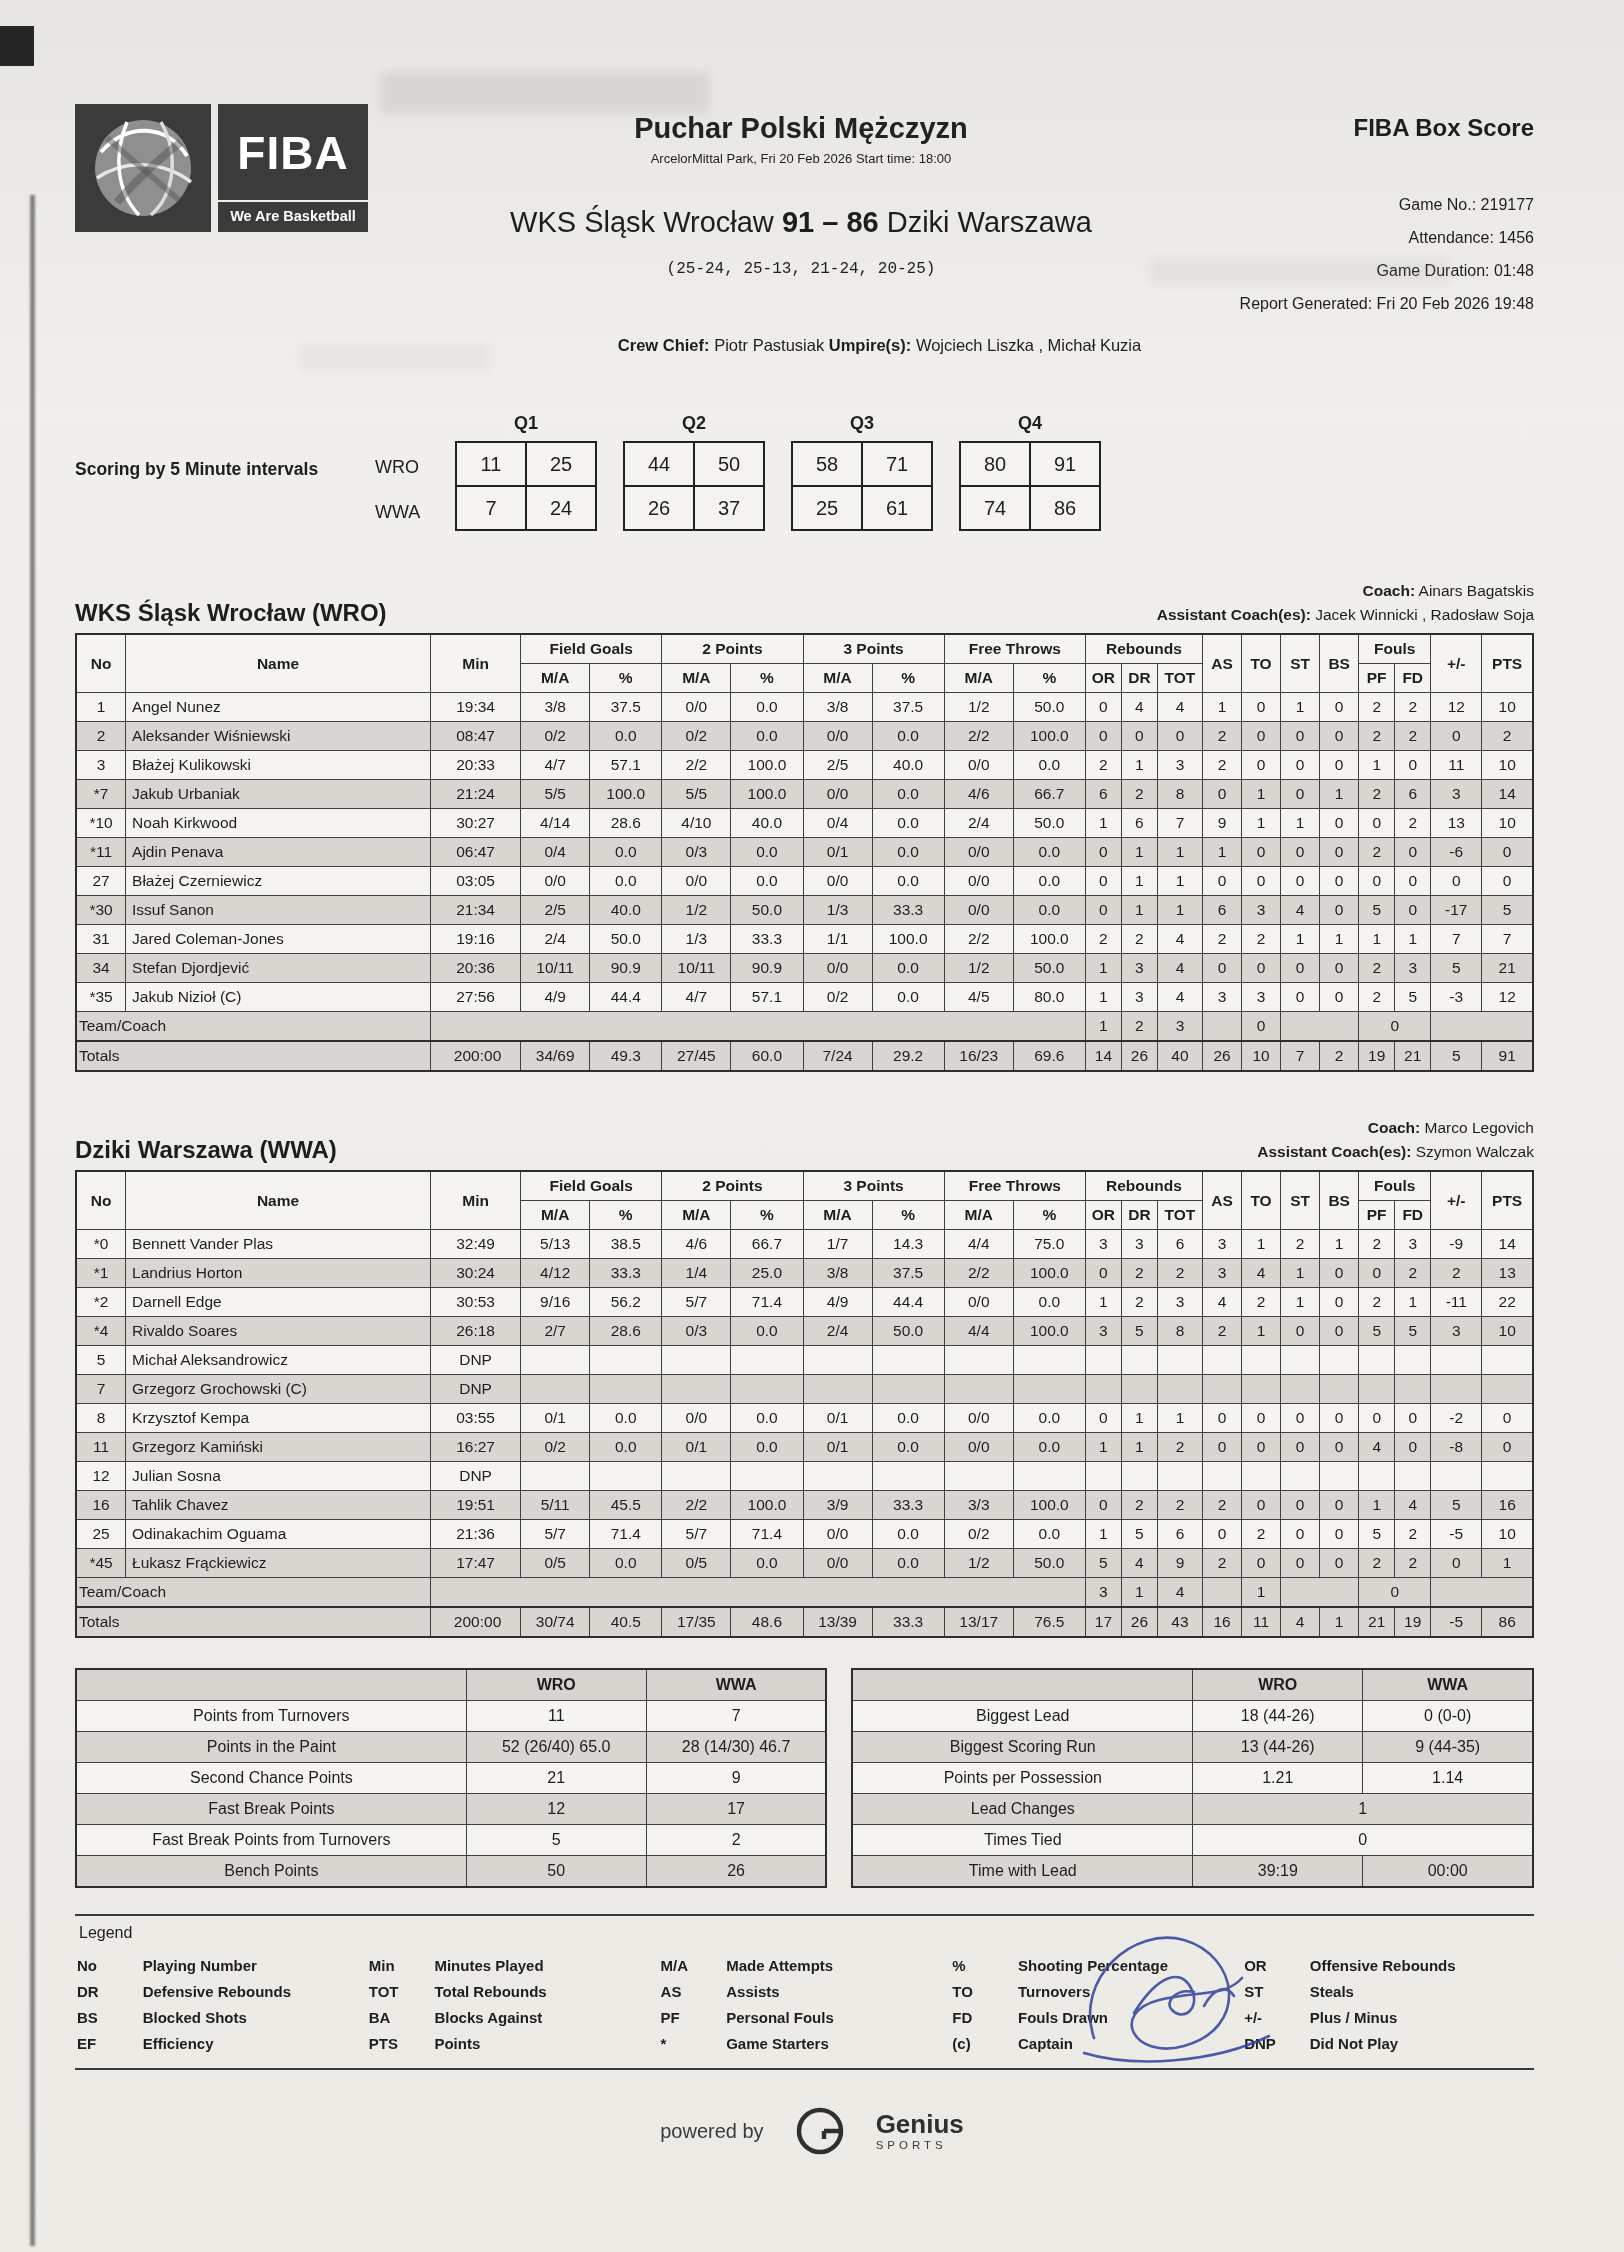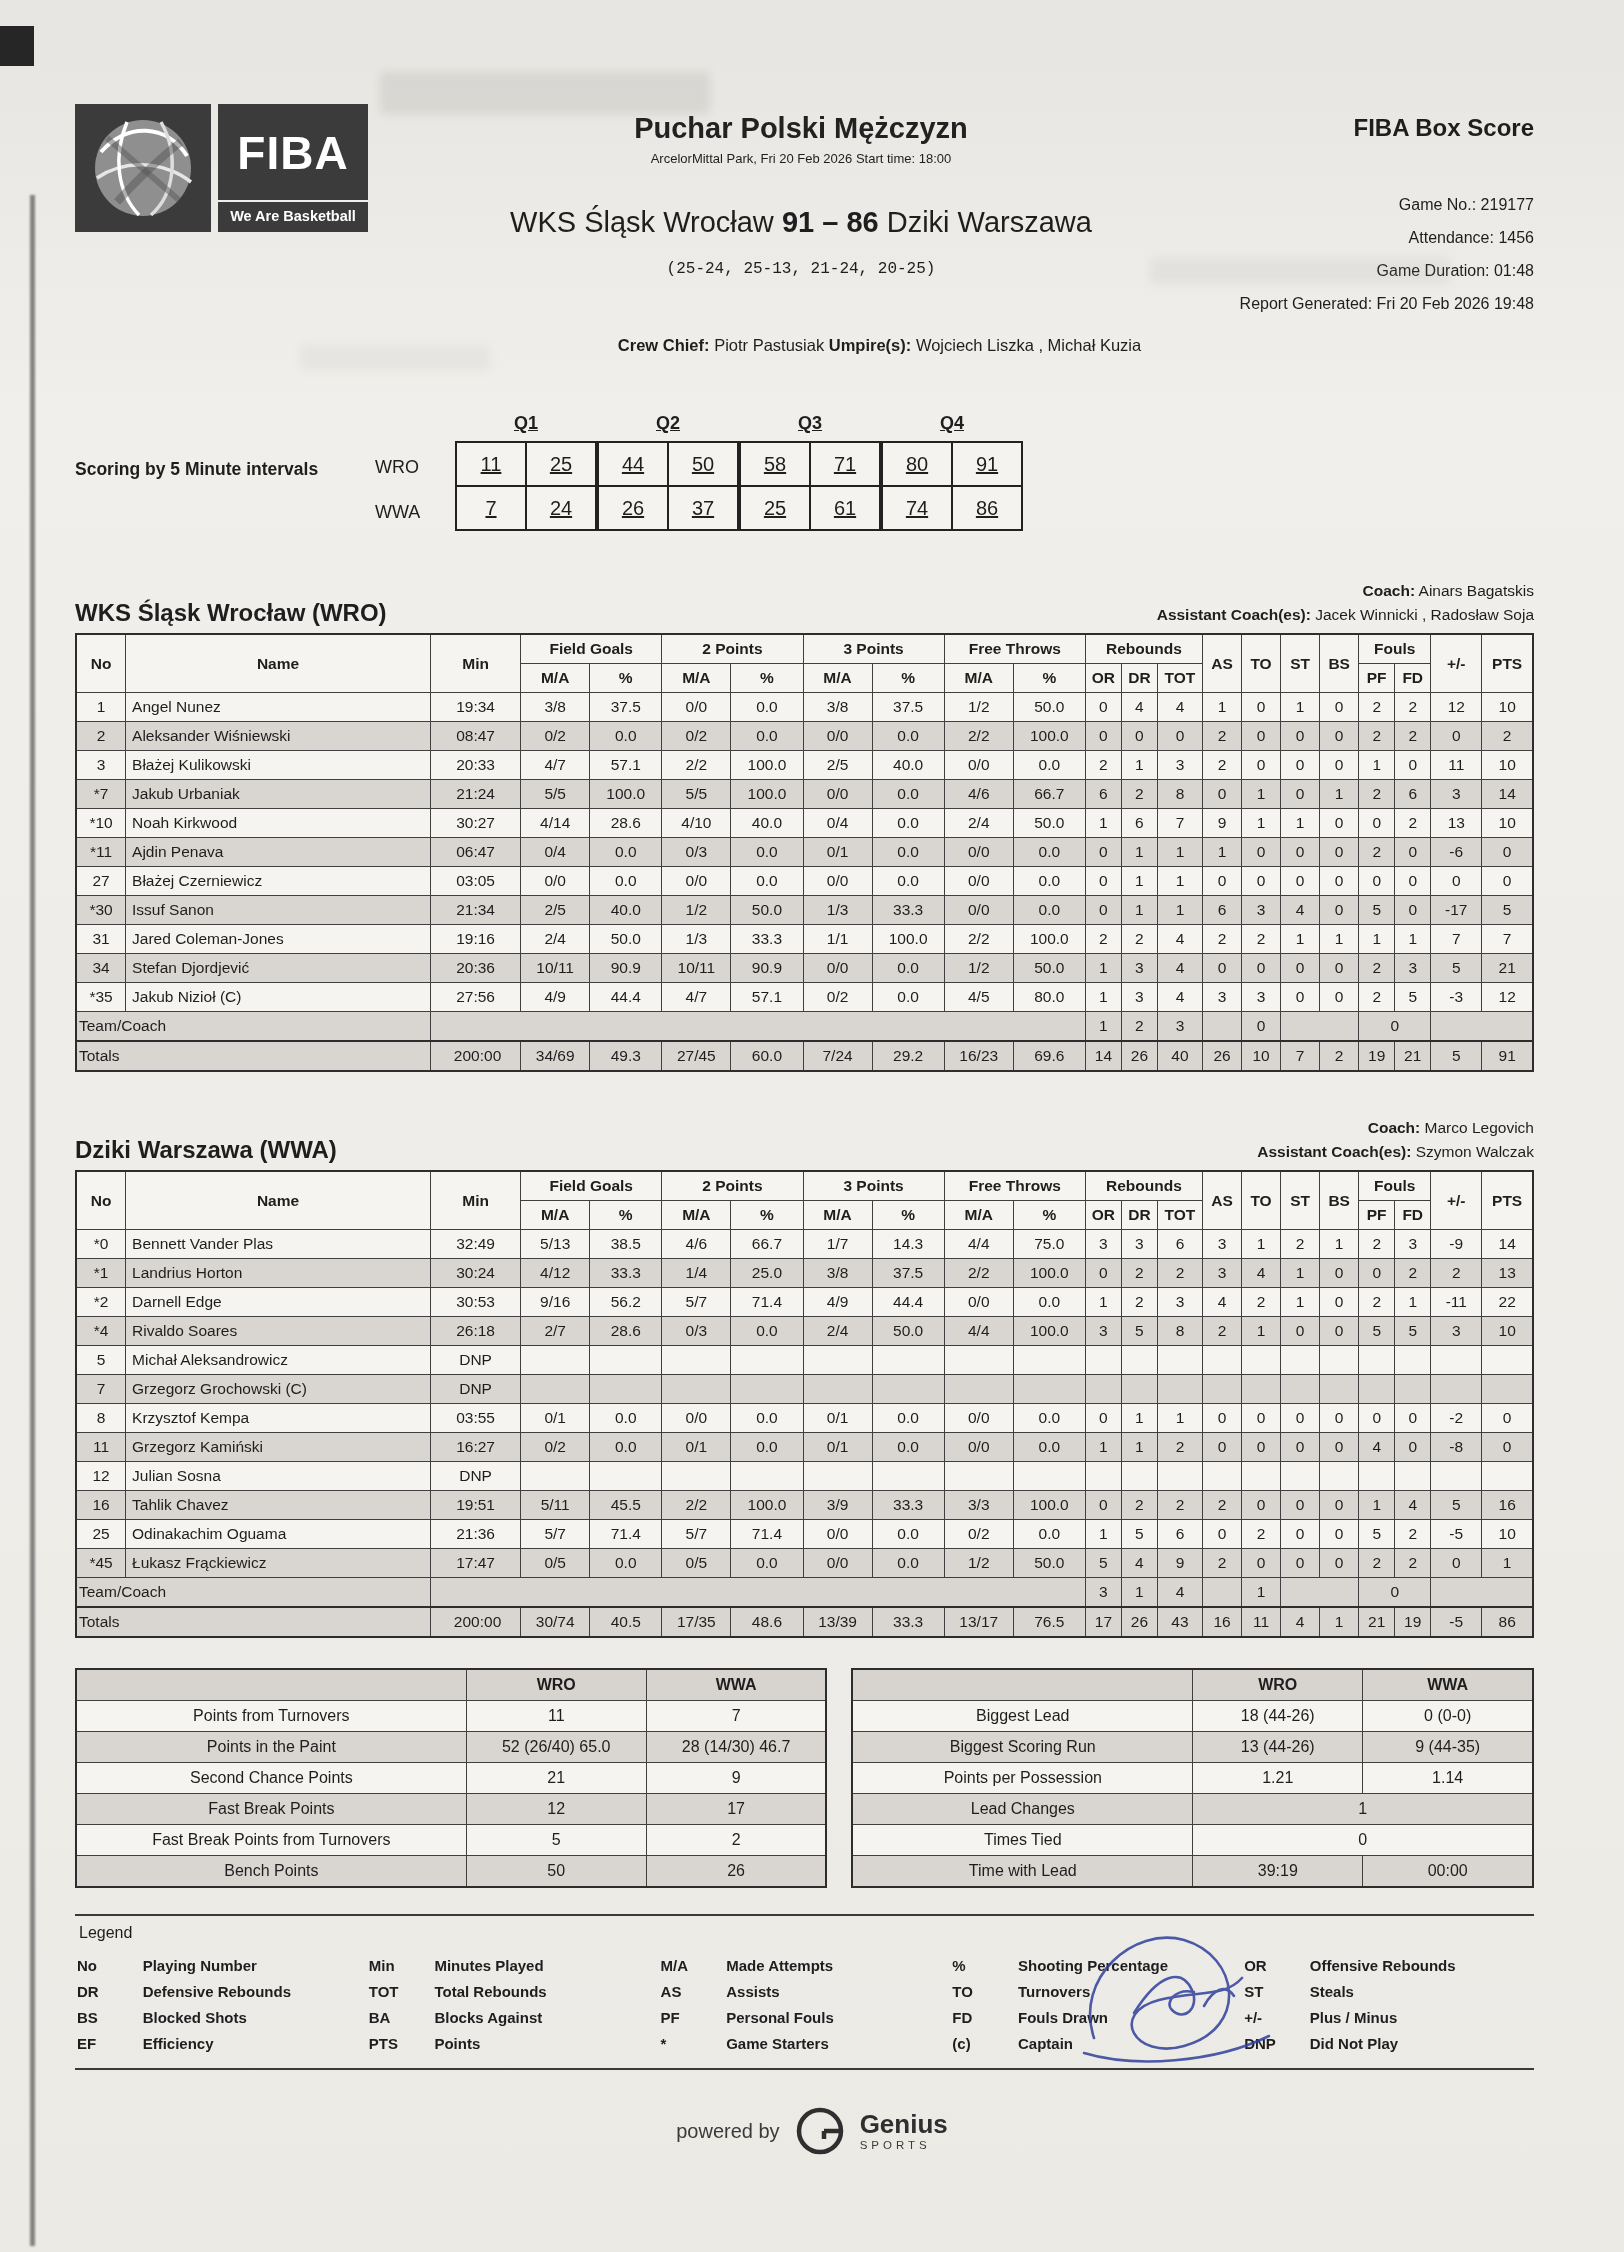--- a/index.html
+++ b/index.html
@@ -41,21 +41,21 @@
   .doc-title{font-size:24px;font-weight:bold;}
   .info-lines{margin-top:46px;font-size:16px;line-height:33px;}
   .crew{margin-top:16px;text-align:center;font-size:16.5px;padding-left:150px;}
   .crew b{font-weight:bold;}
 
   
   .intervals{display:flex;margin-top:58px;align-items:flex-start;}
   .int-label{width:300px;font-weight:bold;font-size:17.5px;margin-top:46px;}
   .int-teams{width:80px;margin-top:32px;font-size:18px;}
   .int-teams div{height:45px;line-height:45px;}
-  .q-group{text-align:center;text-decoration:underline;}
+  .q-group{margin-right:26px;text-align:center;}
   .q-label{font-weight:bold;font-size:18px;height:28px;}
   table.qbox{border-collapse:collapse;border:2.5px solid #222;}
   table.qbox td{border:2.5px solid #222;width:66px;height:40px;text-align:center;font-size:20px;background:#f5f3ef;}
 
   
   .team-head{display:flex;align-items:flex-end;justify-content:space-between;margin-top:44px;margin-bottom:6px;}
   .team-title{font-size:24px;font-weight:bold;}
   .coach-block{text-align:right;font-size:15.5px;line-height:24px;}
   .coach-block b{font-weight:bold;}
 
@@ -84,21 +84,21 @@
   .legend{margin-top:26px;}
   .legend hr{border:none;border-top:2.2px solid #3a3a3a;margin:0;}
   .legend-title{font-size:16px;margin:8px 0 10px 4px;}
   table.leg{width:100%;border-collapse:collapse;}
   table.leg td{font-size:15px;height:26px;text-align:left;padding:0 2px;font-weight:bold;}
   table.leg td:nth-child(odd){font-weight:bold;}
   .legend hr.bottom{margin-top:12px;}
 
   
   .signature{position:absolute;right:330px;top:1918px;}
-  .footer{position:absolute;left:0;right:0;top:2105px;display:flex;align-items:center;justify-content:center;gap:14px;}
+  .footer{position:absolute;left:0;right:0;top:2105px;display:flex;align-items:center;justify-content:center;gap:30px;}
   .powered{font-size:20px;color:#3a3a3a;}
   .g-text .g-name{font-size:26px;font-weight:bold;color:#2f2f2f;line-height:24px;}
   .g-text .g-sub{font-size:11.5px;letter-spacing:4px;color:#3a3a3a;margin-top:3px;}
 </style>
 </head>
 <body>
 
 <div class="page">
 
   <div class="corner-mark"></div>

